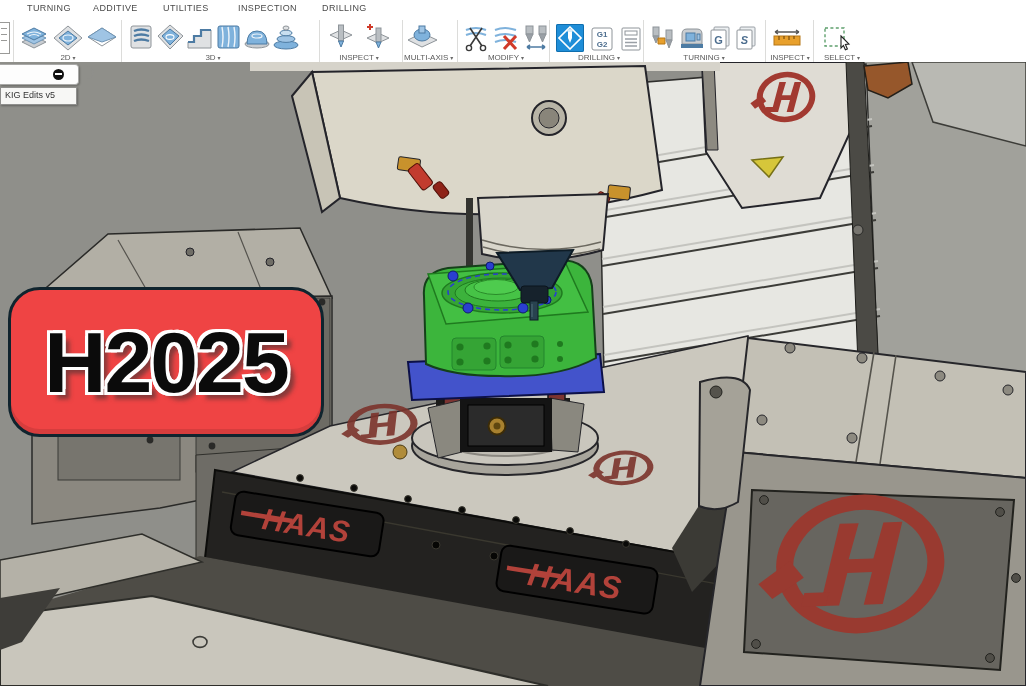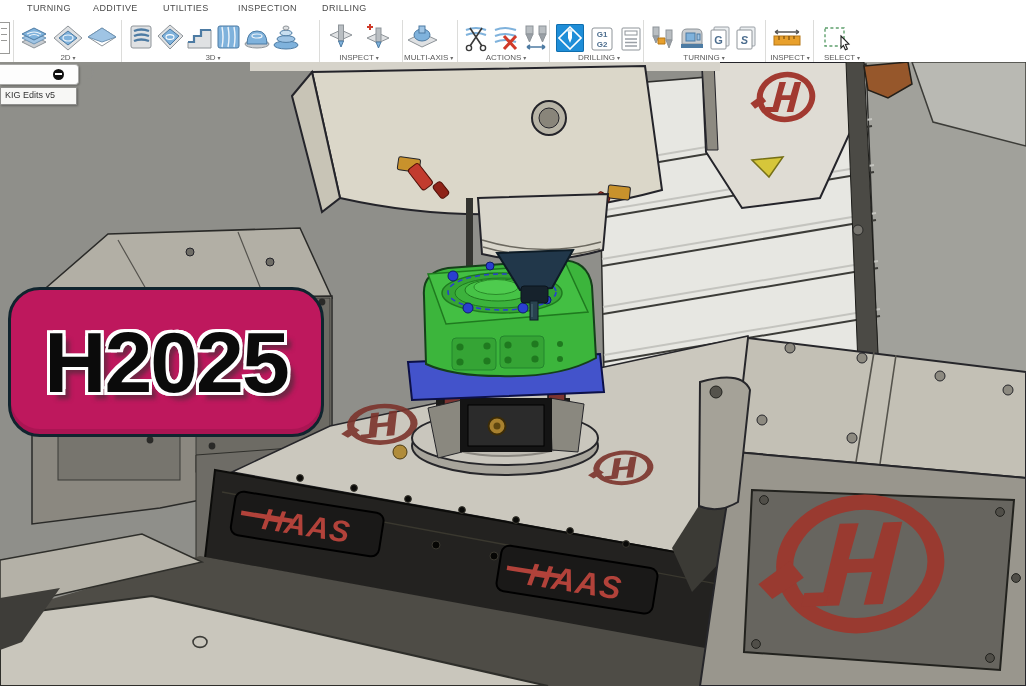--- a/index.html
+++ b/index.html
@@ -28,21 +28,21 @@
            border:1px solid #a8a8a6;border-left:none;border-radius:0 4px 4px 0;
            box-shadow:1px 1px 2px rgba(0,0,0,.25);}
   .filedot{position:absolute;right:14px;top:4px;width:11px;height:11px;border-radius:50%;background:#111;}
   .filedot i{position:absolute;left:2px;top:4px;width:7px;height:2px;background:#fff;display:block;}
   .paren{position:absolute;left:84px;top:4px;width:8px;height:13px;border:2px solid #8f8f8b;
          border-left:none;border-top:none;border-bottom:none;border-radius:0 8px 8px 0;}
   .doctag{position:absolute;left:0;top:25px;height:16px;background:#f7f7f5;border:1px solid #8f8f8d;
           font-size:9px;color:#333;line-height:15px;padding:0 21px 0 4px;box-shadow:1px 1px 2px rgba(0,0,0,.3);}
   
   .badge{position:absolute;left:8px;top:225px;width:310px;height:144px;border-radius:32px;
-         background:#be185d;border:3px solid #10242e;display:flex;align-items:center;justify-content:center;
+         background:#ef4444;border:3px solid #10242e;display:flex;align-items:center;justify-content:center;
          box-shadow:inset 0 -5px 0 rgba(0,0,0,.10);}
   .badge span{font-size:86px;font-weight:bold;letter-spacing:-2px;color:#0b0b0b;
          text-shadow:-3px -3px 0 #fff,3px -3px 0 #fff,-3px 3px 0 #fff,3px 3px 0 #fff,
                      -3px 3px 0 #fff,3px -3px 0 #fff,7px 7px 4px rgba(50,50,50,.55);}
   
   .ic{display:block;}
   .icotext{font-weight:bold;fill:#4d6e8f;}
 </style>
 </head>
 <body>
@@ -198,21 +198,21 @@
       <div class="tbtn">
         <svg class="ic" width="28" height="30" viewBox="0 0 28 30">
           <rect x="4" y="4" width="7" height="8" fill="#b9bec2" stroke="#8e9499"></rect>
           <polygon points="4,12 11,12 7.5,20" fill="#9aa0a6" stroke="#8e9499"></polygon>
           <rect x="17" y="4" width="7" height="8" fill="#b9bec2" stroke="#8e9499"></rect>
           <polygon points="17,12 24,12 20.5,20" fill="#9aa0a6" stroke="#8e9499"></polygon>
           <path d="M5,25 L23,25 M5,25 l3,-2 M5,25 l3,2 M23,25 l-3,-2 M23,25 l-3,2" stroke="#4d7ba3" stroke-width="1.6" fill="none"></path>
         </svg>
           </div>
     </div>
-    <div class="glabel"><span>ACTIONS</span><span class="caret">▾</span></div>
+    <div class="glabel"><span>MODIFY</span><span class="caret">▾</span></div>
   </div>
 
   <div class="grp" style="left:556px;width:86px">
     <div class="grow">
       <div class="tbtn active" style="width:28px;height:28px">
         <svg class="ic" width="24" height="24" viewBox="0 0 24 24">
           <polygon points="12,1 23,12 12,23 1,12" fill="none" stroke="#fff" stroke-width="1.6"></polygon>
           <rect x="10" y="5" width="4" height="7" fill="#fff"></rect>
           <polygon points="10,12 14,12 12,17" fill="#fff"></polygon>
           <ellipse cx="12" cy="4.5" rx="3" ry="1.6" fill="#d9ecf8"></ellipse>

